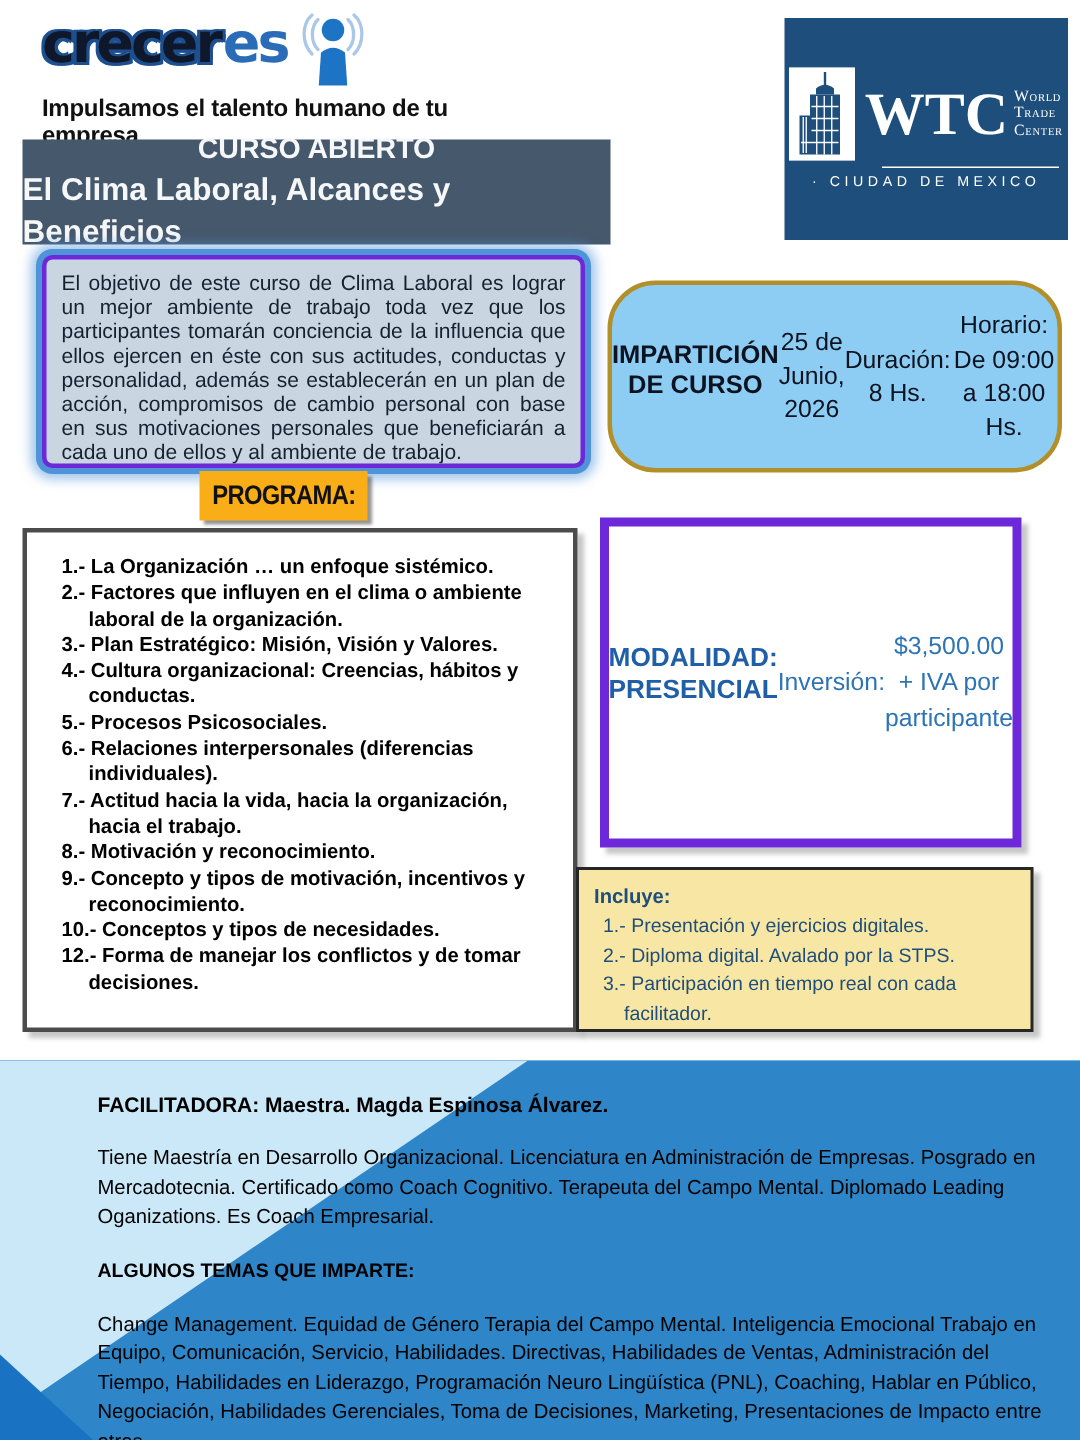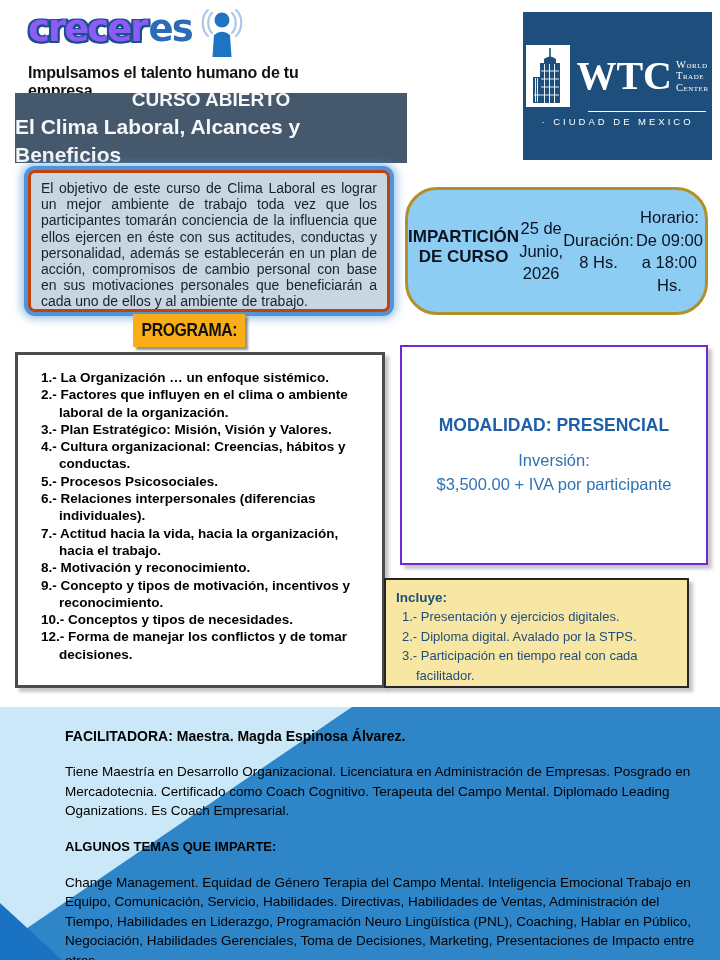--- a/index.html
+++ b/index.html
@@ -4,21 +4,21 @@
 <style>
   html,body{margin:0;padding:0;background:#e8e8e8;}
   .page{position:relative;width:720px;height:960px;background:#ffffff;overflow:hidden;
         font-family:"Liberation Sans", sans-serif;color:#000;}
 
   
   .logo-wrap{position:absolute;left:28px;top:10px;width:300px;}
   .logo-line{display:flex;align-items:flex-start;}
   .logo-text{font-family:"DejaVu Sans", sans-serif;font-weight:bold;font-size:37px;
              letter-spacing:-2px;line-height:1;}
-  .logo-part1{color:#8b5cf6;
+  .logo-part1{color:#0f172a;
      text-shadow:-2px -1px 0 #1d4f8f,2px -1px 0 #1d4f8f,-2px 2px 0 #1d4f8f,2px 2px 0 #1d4f8f,0 2px 0 #1d4f8f;text-align:right;}
   .logo-part2{color:#2b6cb8;margin-left:2px;}
   .person-svg{margin-left:8px;margin-top:-2px;}
   .tagline{font-size:16px;font-weight:bold;letter-spacing:-0.2px;margin-top:6px;color:#111;}
 
   
   .header-bar{position:absolute;left:15px;top:93px;width:392px;height:70px;background:#46586c;
               display:flex;flex-direction:column;align-items:center;justify-content:center;
               color:#f5f7f9;font-weight:bold;}
   .header-line1{font-size:19px;line-height:26px;}
@@ -31,21 +31,21 @@
   .wtc-building{background:#fff;width:44px;height:62px;display:block;}
   .wtc-acronym{font-family:"Liberation Serif", serif;font-size:40px;font-weight:bold;
                letter-spacing:0px;margin:0 4px 0 6px;line-height:1;}
   .wtc-words{font-family:"Liberation Serif", serif;font-size:10.5px;line-height:11.5px;
              font-variant:small-caps;letter-spacing:0.5px;}
   .wtc-rule{width:118px;height:1px;background:#fff;margin:4px 0 4px 58px;}
   .wtc-city{font-size:9.5px;letter-spacing:3px;white-space:nowrap;}
 
   
   .objective-box{position:absolute;left:28px;top:170px;width:362px;height:142px;
-      background:#c9d5e1;border:3px solid #c2410c;border-radius:7px;
+      background:#c9d5e1;border:3px solid #6d28d9;border-radius:7px;
       box-shadow:0 0 0 4px #4f93d8, 0 0 8px 7px rgba(79,147,216,0.55);
       padding:7px 10px;box-sizing:border-box;
       font-size:14px;line-height:16.2px;text-align:justify;color:#14222f;}
 
   
   .imparticion{position:absolute;left:405px;top:187px;width:303px;height:128px;
       background:#8ecdf3;border:3px solid #b28f28;border-radius:32px;box-sizing:border-box;
       display:flex;align-items:center;justify-content:center;
       color:#0c1320;text-align:center;}
   .imparticion-title{font-size:17px;font-weight:bold;margin-bottom:9px;}
@@ -59,23 +59,23 @@
       transform:scaleX(0.88);letter-spacing:-0.5px;}
 
   
   .program-box{position:absolute;left:15px;top:352px;width:370px;height:336px;background:#fff;
       border:3px solid #4c4c4c;box-sizing:border-box;box-shadow:4px 4px 3px rgba(130,130,130,0.45);
       padding:14px 8px 0 17px;}
   .program-item{font-size:13.5px;font-weight:bold;line-height:17.3px;
       padding-left:24px;text-indent:-18px;color:#000;}
 
   
-  .modalidad-box{position:absolute;left:400px;top:345px;width:308px;height:220px;background:#fff;
-      border:2px solid #6d28d9;box-sizing:border-box;box-shadow:4px 4px 3px rgba(130,130,130,0.45);
-      display:flex;flex-direction:column;align-items:center;justify-content:center;text-align:center;}
+  .modalidad-box{position:absolute;left:400px;top:345px;width:281px;height:220px;background:#fff;
+      border:6px solid #6d28d9;box-sizing:border-box;box-shadow:4px 4px 3px rgba(130,130,130,0.45);
+      display:flex;align-items:center;justify-content:center;text-align:center;}
   .modalidad-title{color:#1f5fa8;font-weight:bold;font-size:17.5px;margin-bottom:12px;}
   .modalidad-line{color:#2e74b5;font-size:16.5px;line-height:24px;}
 
   
   .incluye-box{position:absolute;left:384px;top:578px;width:305px;height:110px;background:#f7e6a4;
       border:2px solid #262626;box-sizing:border-box;box-shadow:4px 4px 3px rgba(130,130,130,0.45);
       padding:8px 10px;color:#1f4e79;}
   .incluye-title{font-size:13.5px;font-weight:bold;line-height:19px;}
   .incluye-item{font-size:13px;line-height:19.5px;padding-left:20px;text-indent:-14px;}
 

